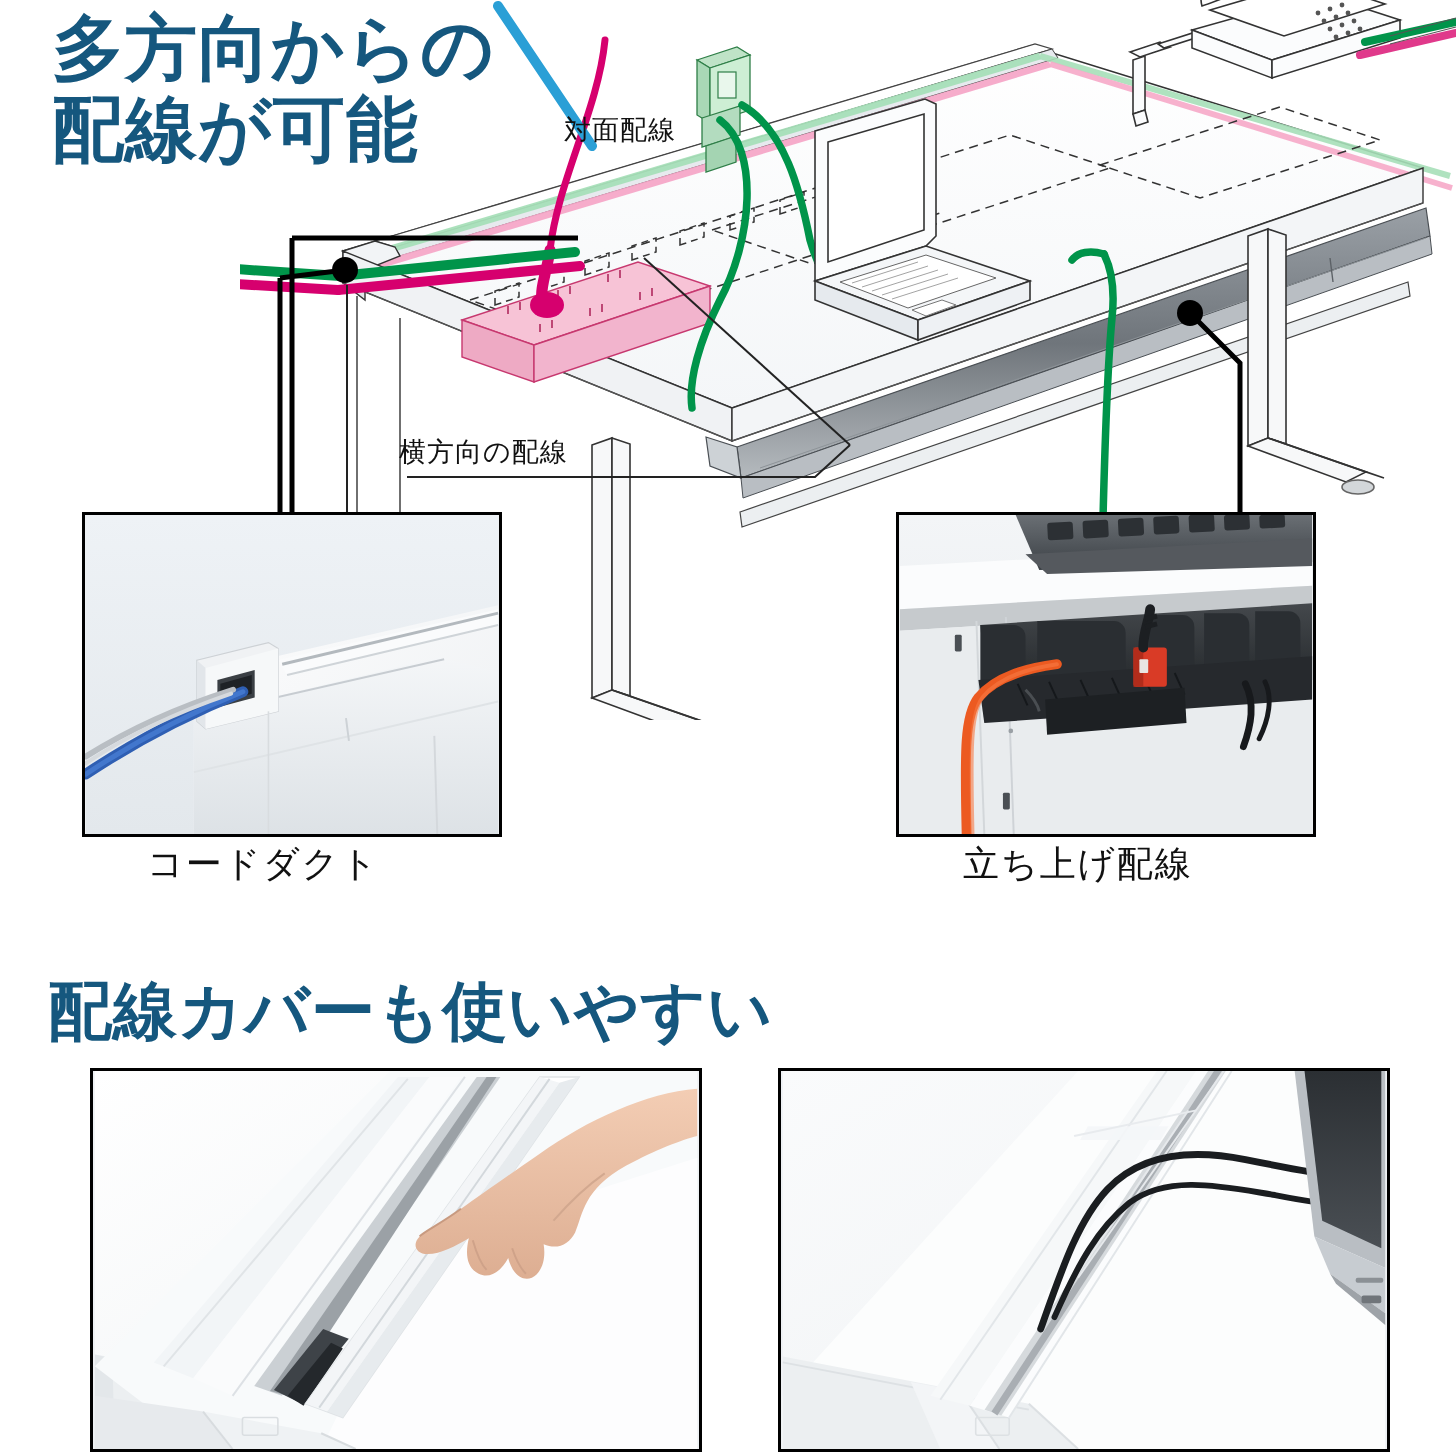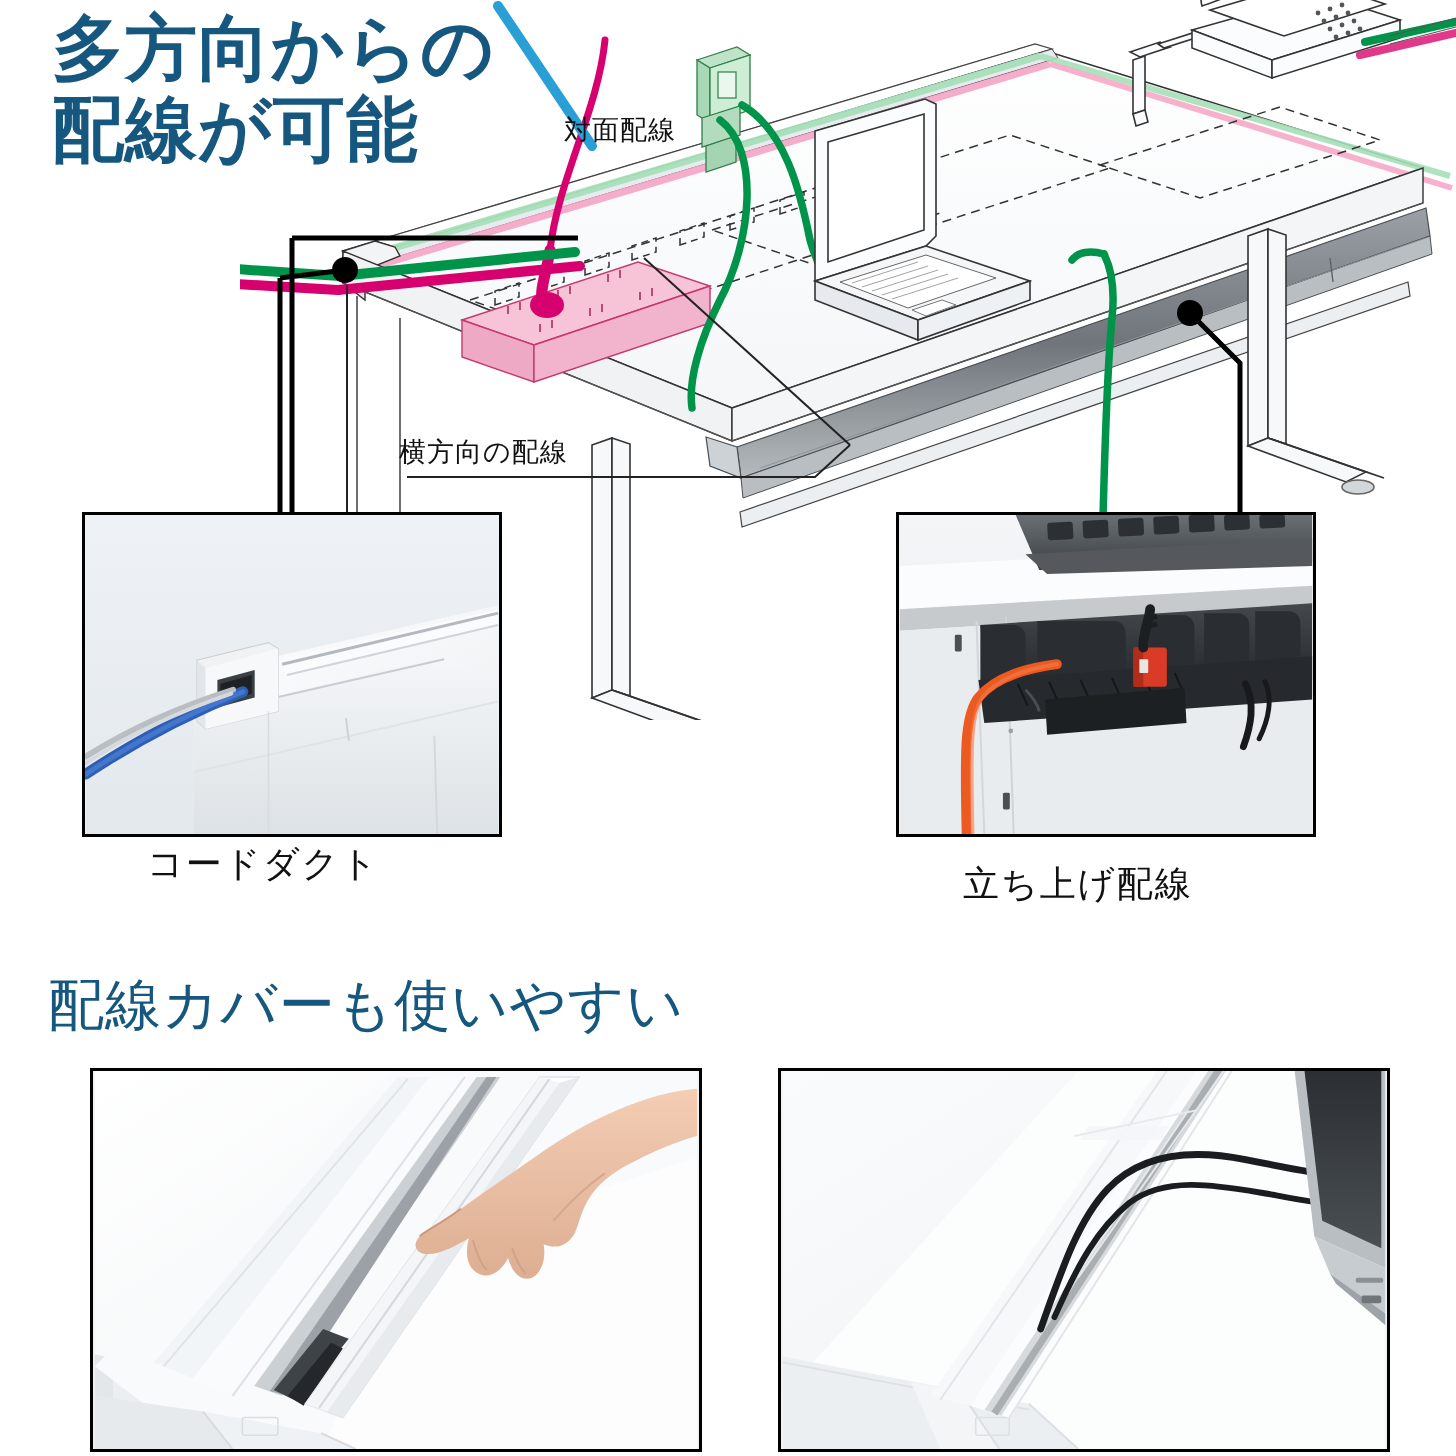--- a/index.html
+++ b/index.html
@@ -19,22 +19,22 @@
     font-size:72px;
     line-height:1.12;
     font-weight:700;
     color:#15577e;
     letter-spacing:1px;
     white-space:pre-line;
   }
   .heading-second{
     position:absolute;
     left:48px;top:968px;
-    font-size:56px;
-    font-weight:400;
+    font-size:64px;
+    font-weight:700;
     color:#15577e;
     letter-spacing:1px;
     white-space:nowrap;
   }
 
   
   .diagram{
     position:absolute;
     left:240px;top:0;
     width:1216px;height:720px;
@@ -67,21 +67,21 @@
   #photo-slot   {left:778px;top:1068px;width:612px; height:384px;}
 
   .caption{
     position:absolute;
     font-size:36px;
     color:#111;
     letter-spacing:2px;
     white-space:nowrap;
   }
   .cap-left {left:147px; top:840px;}
-  .cap-right{left:963px; top:840px;margin-top:20px;}
+  .cap-right{left:963px; top:840px;}
 </style>
 </head>
 <body>
 
 <div class="page">
 
   <div class="heading-main">多方向からの
 配線が可能</div>
 
   <div class="diagram">

